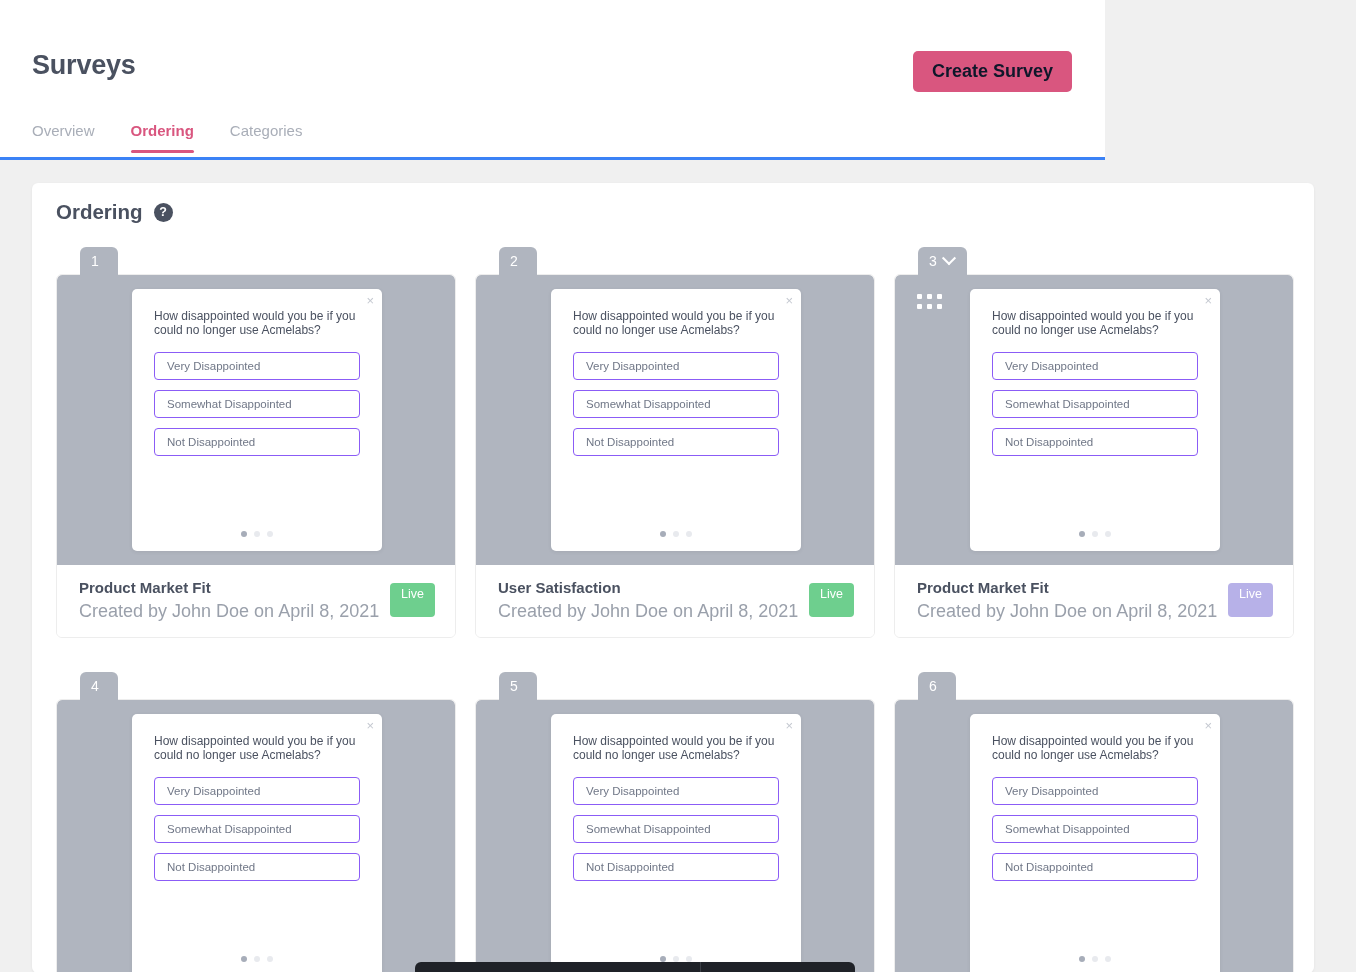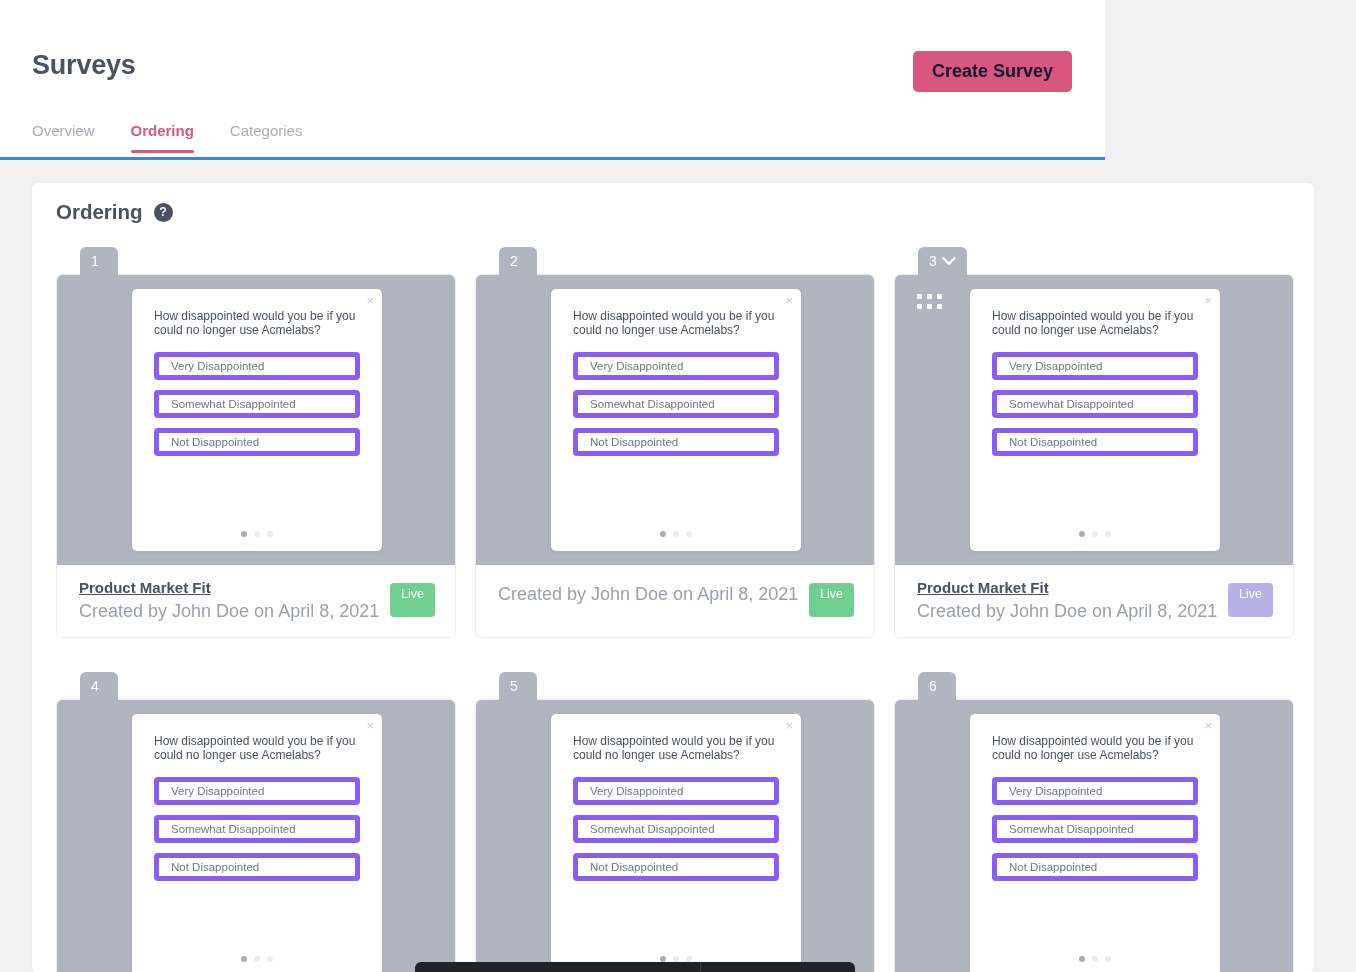--- a/index.html
+++ b/index.html
@@ -133,39 +133,39 @@
     position: absolute; right: 8px; top: 5px;
     font-size: 13px; color: #c4c8d0; cursor: pointer; line-height: 1;
   }
   .question {
     position: absolute; left: 22px; top: 20px; right: 22px;
     font-size: 12px; line-height: 14px; color: #4a5160;
   }
   .options { position: absolute; left: 22px; top: 63px; right: 22px; }
   .option {
     height: 28px; margin-bottom: 10px;
-    border: 5px solid #8b5cf6; border-radius: 4px;
+    border: 1px solid #8b5cf6; border-radius: 4px;
     display: flex; align-items: center;
     padding-left: 12px;
     font-size: 11.5px; color: #707787;
     background: #ffffff; cursor: pointer;
   }
   .dots {
     position: absolute; left: 0; right: 0; bottom: 14px;
     display: flex; justify-content: center; gap: 7px;
   }
   .dots i { width: 6px; height: 6px; border-radius: 50%; background: #e8eaee; display: block; }
   .dots i.on { background: #a7adb9; }
 
   .card-foot {
     position: relative; height: 72px;
     background: #ffffff;
     padding: 14px 20px 0 22px;
   }
-  .card-name { font-size: 15px; font-weight: bold; color: #4a5160; text-decoration: underline; }
+  .card-name { font-size: 15px; font-weight: bold; color: #4a5160; }
   .card-meta { font-size: 18px; color: #9aa0ab; margin-top: 5px; }
   .status {
     position: absolute; right: 20px; top: 18px;
     border-radius: 4px; color: #ffffff;
     font-size: 12.5px; padding: 5px 11px 16px 11px;
     line-height: 1;
   }
   .status.live { background: #6ecf8e; }
   .status.ended { background: #b7b1e8; }
 
@@ -240,20 +240,21 @@
                   <div class="option">Not Disappointed</div>
                 </div>
                 <div class="dots">
                   <i class="on"></i>
                   <i></i>
                   <i></i>
                 </div>
               </div>
             </div>
             <div class="card-foot">
+              <div class="card-name">User Satisfaction</div>
               <div class="card-meta">Created by John Doe on April 8, 2021</div>
               <div class="status live">Live</div>
             </div>
           </div></div>
         <div class="card-slot"><div class="num-tab wide">
             <span>3</span>
             <span class="chev"></span>
           </div><div class="card">
             <div class="preview">
               <div class="drag-handle">

